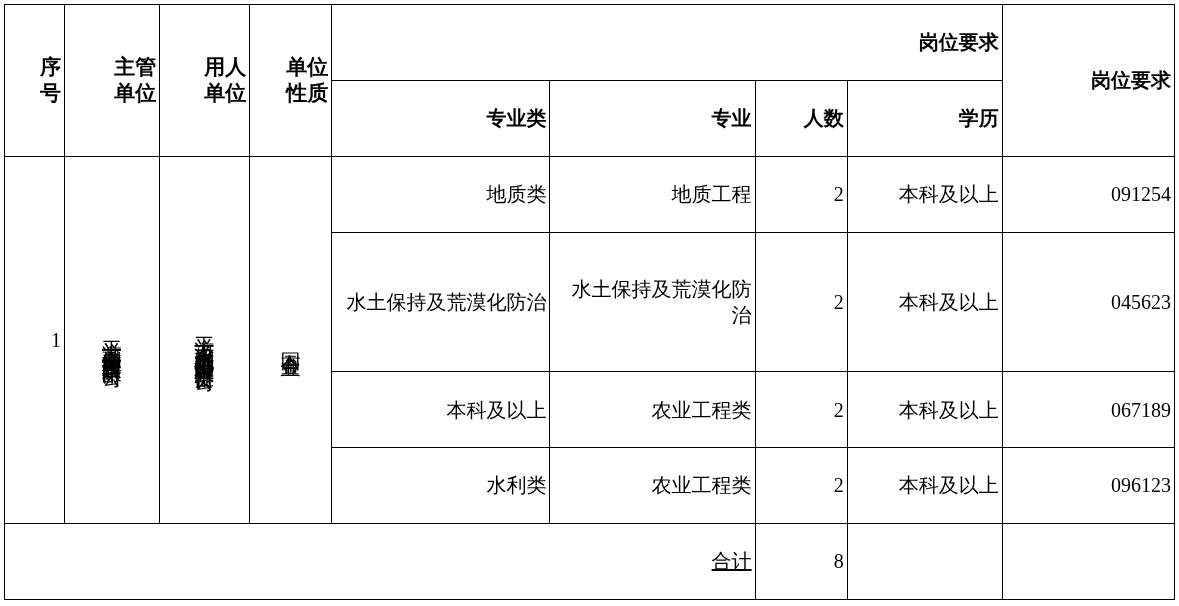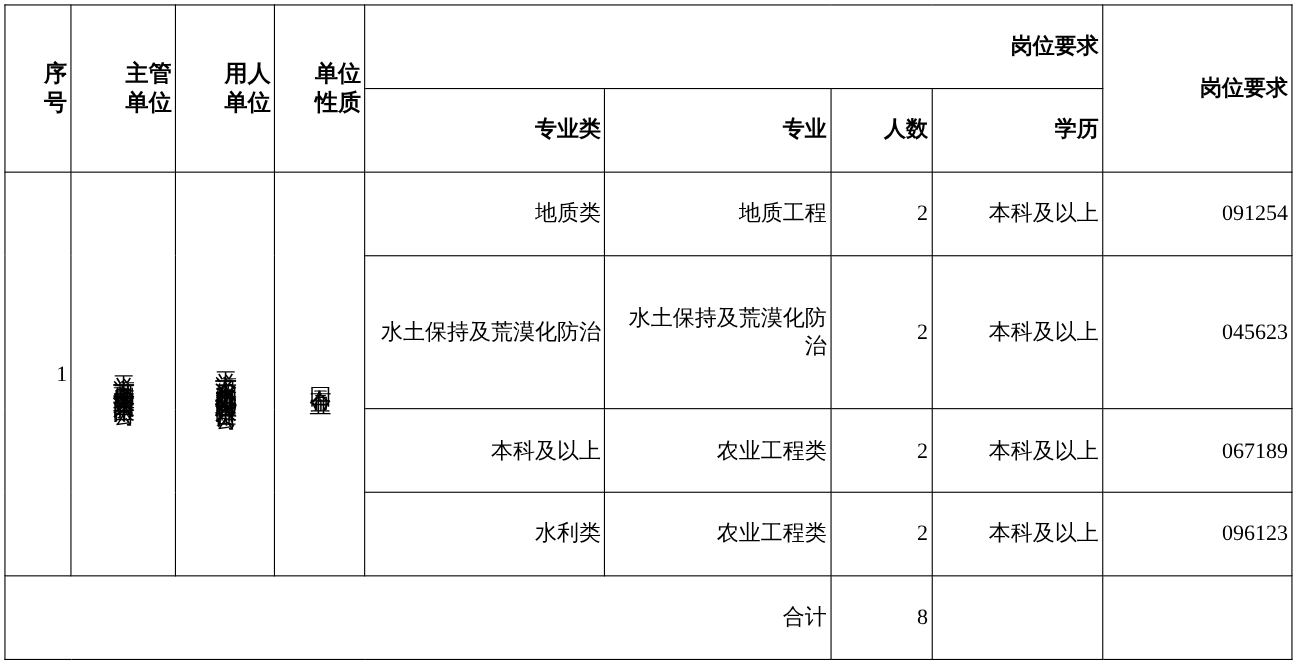--- a/index.html
+++ b/index.html
@@ -71,21 +71,21 @@
     justify-content: center;
     height: 100%;
   }
   .two-line {
     font-weight: bold;
     font-size: 21px;
     line-height: 1.25;
   }
   .cell-major-cat { font-size: 20px; line-height: 1.3; margin-top: 23px; }
   .body-cell { font-size: 20px; }
-  .total-cell { font-size: 20px; }
+  .total-cell { font-size: 20px; text-decoration: underline; }
   .num-cell { font-size: 20px; }
 </style>
 </head>
 <body>
 
 <div class="sheet">
   <table class="recruit">
     <colgroup>
       <col class="c-seq">
       <col class="c-admin">

